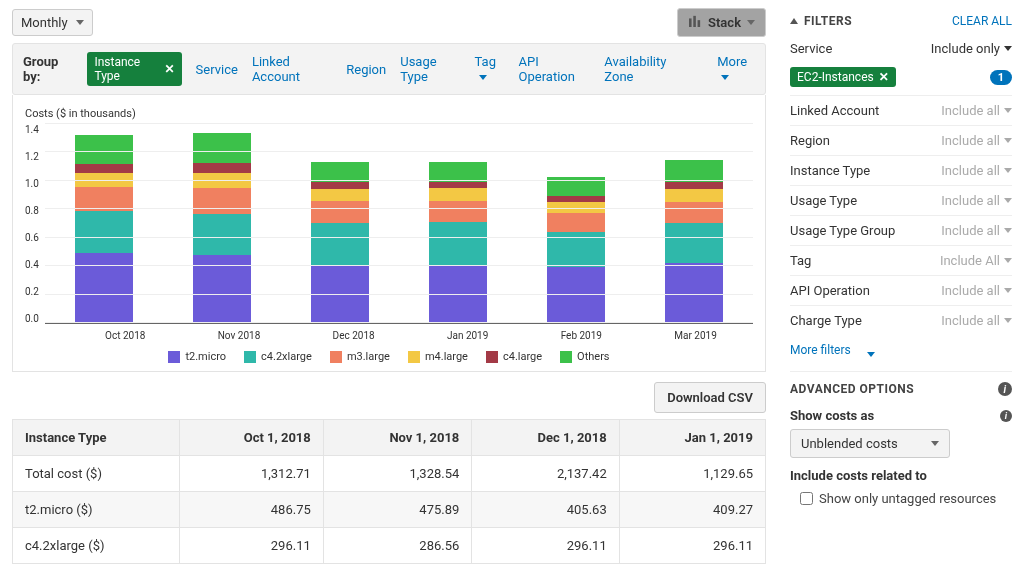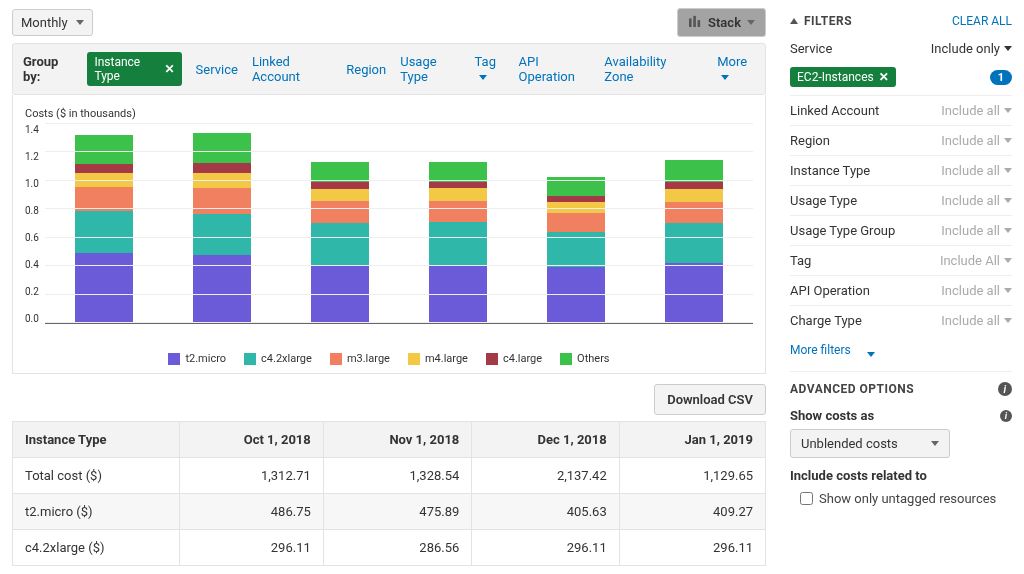--- a/index.html
+++ b/index.html
@@ -25,21 +25,21 @@
 .chart-area { border: 1px solid #e3e3e3; border-top: none; padding: 12px 12px 8px 12px; }
 .y-axis-title { font-size: 11px; color: #333; margin-bottom: 4px; }
 .chart { display: flex; }
 .y-axis { display: flex; flex-direction: column; justify-content: space-between; align-items: flex-end; height: 200px; padding-right: 6px; font-size: 10px; color: #333; }
 .plot { flex: 1; position: relative; height: 200px; border-bottom: 1px solid #666; }
 .plot .grid { position: absolute; left: 0; right: 0; height: 1px; background: #eee; }
 .bars { position: absolute; inset: 0; display: flex; justify-content: space-around; align-items: flex-end; }
 .bar { width: 58px; display: flex; flex-direction: column-reverse; }
 .seg { width: 100%; }
 .x-axis { display: flex; justify-content: space-around; font-size: 10px; color: #333; margin-top: 6px; margin-left: 24px; }
-.legend { display: flex; justify-content: center; gap: 18px; flex-wrap: wrap; margin-top: 28px; font-size: 11px; }
+.legend { display: flex; justify-content: center; gap: 18px; flex-wrap: wrap; margin-top: 9px; font-size: 11px; }
 .legend-item { display: flex; align-items: center; gap: 5px; }
 .swatch { width: 12px; height: 12px; }
 .dl-row { display: flex; justify-content: flex-end; margin: 10px 0 6px 0; }
 .btn { background: #f3f3f3; border: 1px solid #ccc; border-radius: 3px; padding: 7px 12px; font-weight: 600; cursor: pointer; color: #333; }
 table { width: 100%; border-collapse: collapse; font-size: 13px; }
 th, td { border: 1px solid #e3e3e3; padding: 10px 12px; }
 th { background: #f3f3f3; text-align: left; font-weight: 700; }
 th.num, td.num { text-align: right; }
 tbody tr:nth-child(even) td { background: #f7f7f7; }
 .panel-header { display: flex; align-items: center; gap: 6px; padding: 6px 0; font-size: 12px; font-weight: 700; letter-spacing: .5px; color: #444; }
@@ -170,20 +170,28 @@
                 </div>
               </div>
           <div class="grid" style="bottom: 0%;"></div>
               <div class="grid" style="bottom: 14.2857%;"></div>
               <div class="grid" style="bottom: 28.5714%;"></div>
               <div class="grid" style="bottom: 42.8571%;"></div>
               <div class="grid" style="bottom: 57.1429%;"></div>
               <div class="grid" style="bottom: 71.4286%;"></div>
               <div class="grid" style="bottom: 85.7143%;"></div>
               <div class="grid" style="bottom: 100%;"></div>
+            </div>
+          <div class="x-axis" id="x-axis">
+              <span>Oct 2018</span>
+              <span>Nov 2018</span>
+              <span>Dec 2018</span>
+              <span>Jan 2019</span>
+              <span>Feb 2019</span>
+              <span>Mar 2019</span>
             </div>
         </div>
       </div>
       <div class="legend" id="legend">
           <div class="legend-item">
             <span class="swatch" style="background: rgb(107, 91, 217);"></span>
             <span>t2.micro</span>
           </div>
           <div class="legend-item">
             <span class="swatch" style="background: rgb(47, 184, 170);"></span>

